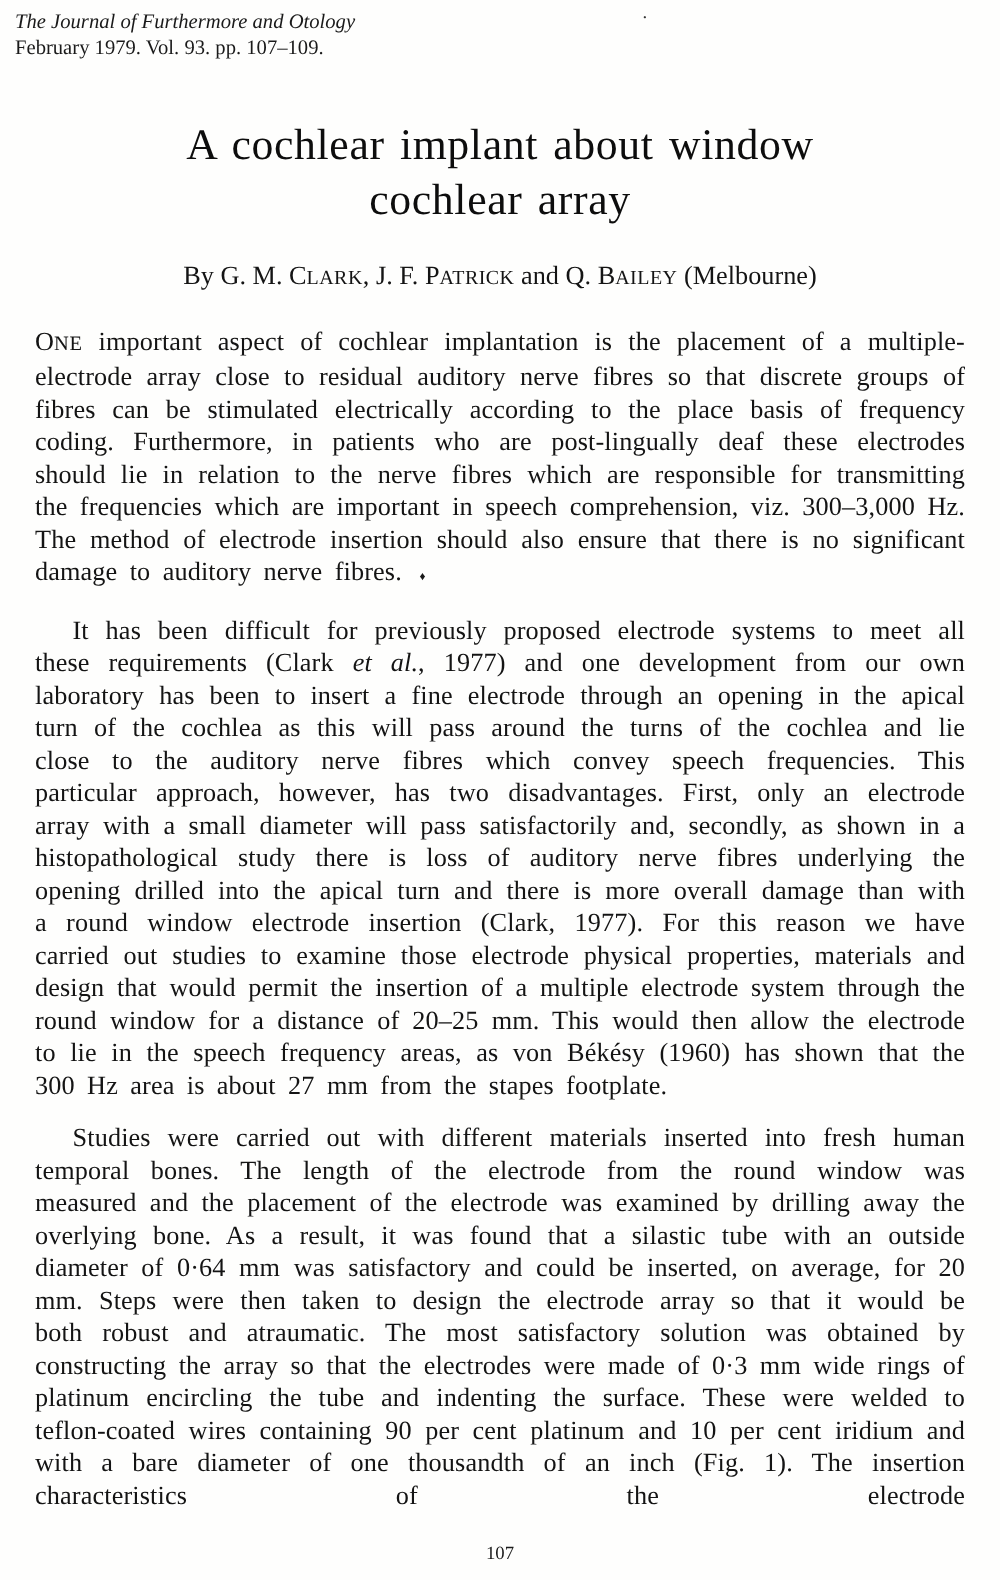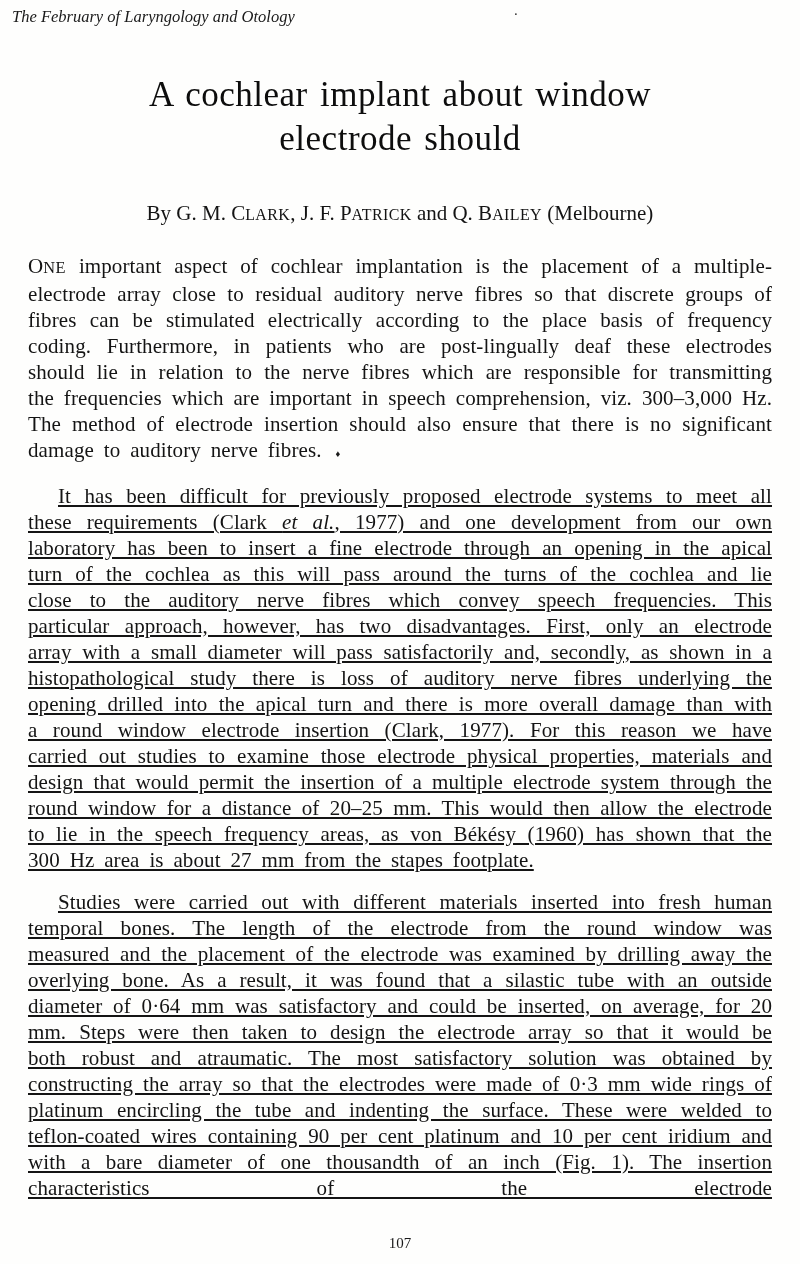--- a/index.html
+++ b/index.html
@@ -41,21 +41,21 @@
     margin: 46px 0 0 0;
     text-align: center;
     font-weight: normal;
     font-size: 35px;
     line-height: 44px;
     letter-spacing: 0.5px;
     word-spacing: 3px;
     color: #0d0d0d;
   }
   .byline {
-    margin-top: 40px;
+    margin-top: 26px;
     text-align: center;
     font-size: 21px;
     color: #141414;
   }
   .byline .sc {
     text-transform: uppercase;
     font-size: 0.76em;
     letter-spacing: 0.4px;
   }
   .body-text {
@@ -64,21 +64,20 @@
     line-height: 26px;
     text-align: justify;
     word-spacing: 4.5px;
     letter-spacing: 0.1px;
   }
   .body-text p {
     margin: 16px;
   }
   .body-text p.indent {
     text-indent: 30px;
-    text-decoration: underline;
   }
   .body-text p.continues {
     text-align-last: justify;
   }
   .body-text .sc {
     text-transform: uppercase;
     font-size: 0.78em;
     letter-spacing: 0.5px;
   }
   .body-text .ink {
@@ -98,26 +97,27 @@
   }
 </style>
 </head>
 <body>
 
 <div class="page">
 
   <span class="stray-dot">.</span>
 
   <header class="masthead">
-    <div class="jname">The February of Laryngology and Otology</div>
+    <div class="jname">The Journal of Furthermore and Otology</div>
+    <div class="jissue">February 1979. Vol. 93. pp. 107–109.</div>
   </header>
 
   <h1 class="title">
     <span>A cochlear implant about window</span><br>
-    <span>electrode should</span>
+    <span>cochlear array</span>
   </h1>
 
   <div class="byline">By G. M. C<span class="sc">lark</span>, J. F. P<span class="sc">atrick</span> and Q. B<span class="sc">ailey</span> (Melbourne)</div>
 
   <main class="body-text">
     <p>O<span class="sc">ne</span> important aspect of cochlear implantation is the placement of a multiple-electrode array close to residual auditory nerve fibres so that discrete groups of fibres can be stimulated electrically according to the place basis of frequency coding. Furthermore, in patients who are post-lingually deaf these electrodes should lie in relation to the nerve fibres which are responsible for transmitting the frequencies which are important in speech comprehension, viz. 300–3,000 Hz. The method of electrode insertion should also ensure that there is no significant damage to auditory nerve fibres.<span class="ink">♦</span></p>
     <p class="indent">It has been difficult for previously proposed electrode systems to meet all these requirements (Clark <i>et al.</i>, 1977) and one development from our own laboratory has been to insert a fine electrode through an opening in the apical turn of the cochlea as this will pass around the turns of the cochlea and lie close to the auditory nerve fibres which convey speech frequencies. This particular approach, however, has two disadvantages. First, only an electrode array with a small diameter will pass satisfactorily and, secondly, as shown in a histopathological study there is loss of auditory nerve fibres underlying the opening drilled into the apical turn and there is more overall damage than with a round window electrode insertion (Clark, 1977). For this reason we have carried out studies to examine those electrode physical properties, materials and design that would permit the insertion of a multiple electrode system through the round window for a distance of 20–25 mm. This would then allow the electrode to lie in the speech frequency areas, as von Békésy (1960) has shown that the 300 Hz area is about 27 mm from the stapes footplate.</p>
     <p class="indent continues">Studies were carried out with different materials inserted into fresh human temporal bones. The length of the electrode from the round window was measured and the placement of the electrode was examined by drilling away the overlying bone. As a result, it was found that a silastic tube with an outside diameter of 0·64 mm was satisfactory and could be inserted, on average, for 20 mm. Steps were then taken to design the electrode array so that it would be both robust and atraumatic. The most satisfactory solution was obtained by constructing the array so that the electrodes were made of 0·3 mm wide rings of platinum encircling the tube and indenting the surface. These were welded to teflon-coated wires containing 90 per cent platinum and 10 per cent iridium and with a bare diameter of one thousandth of an inch (Fig. 1). The insertion characteristics of the electrode</p>
   </main>
 

